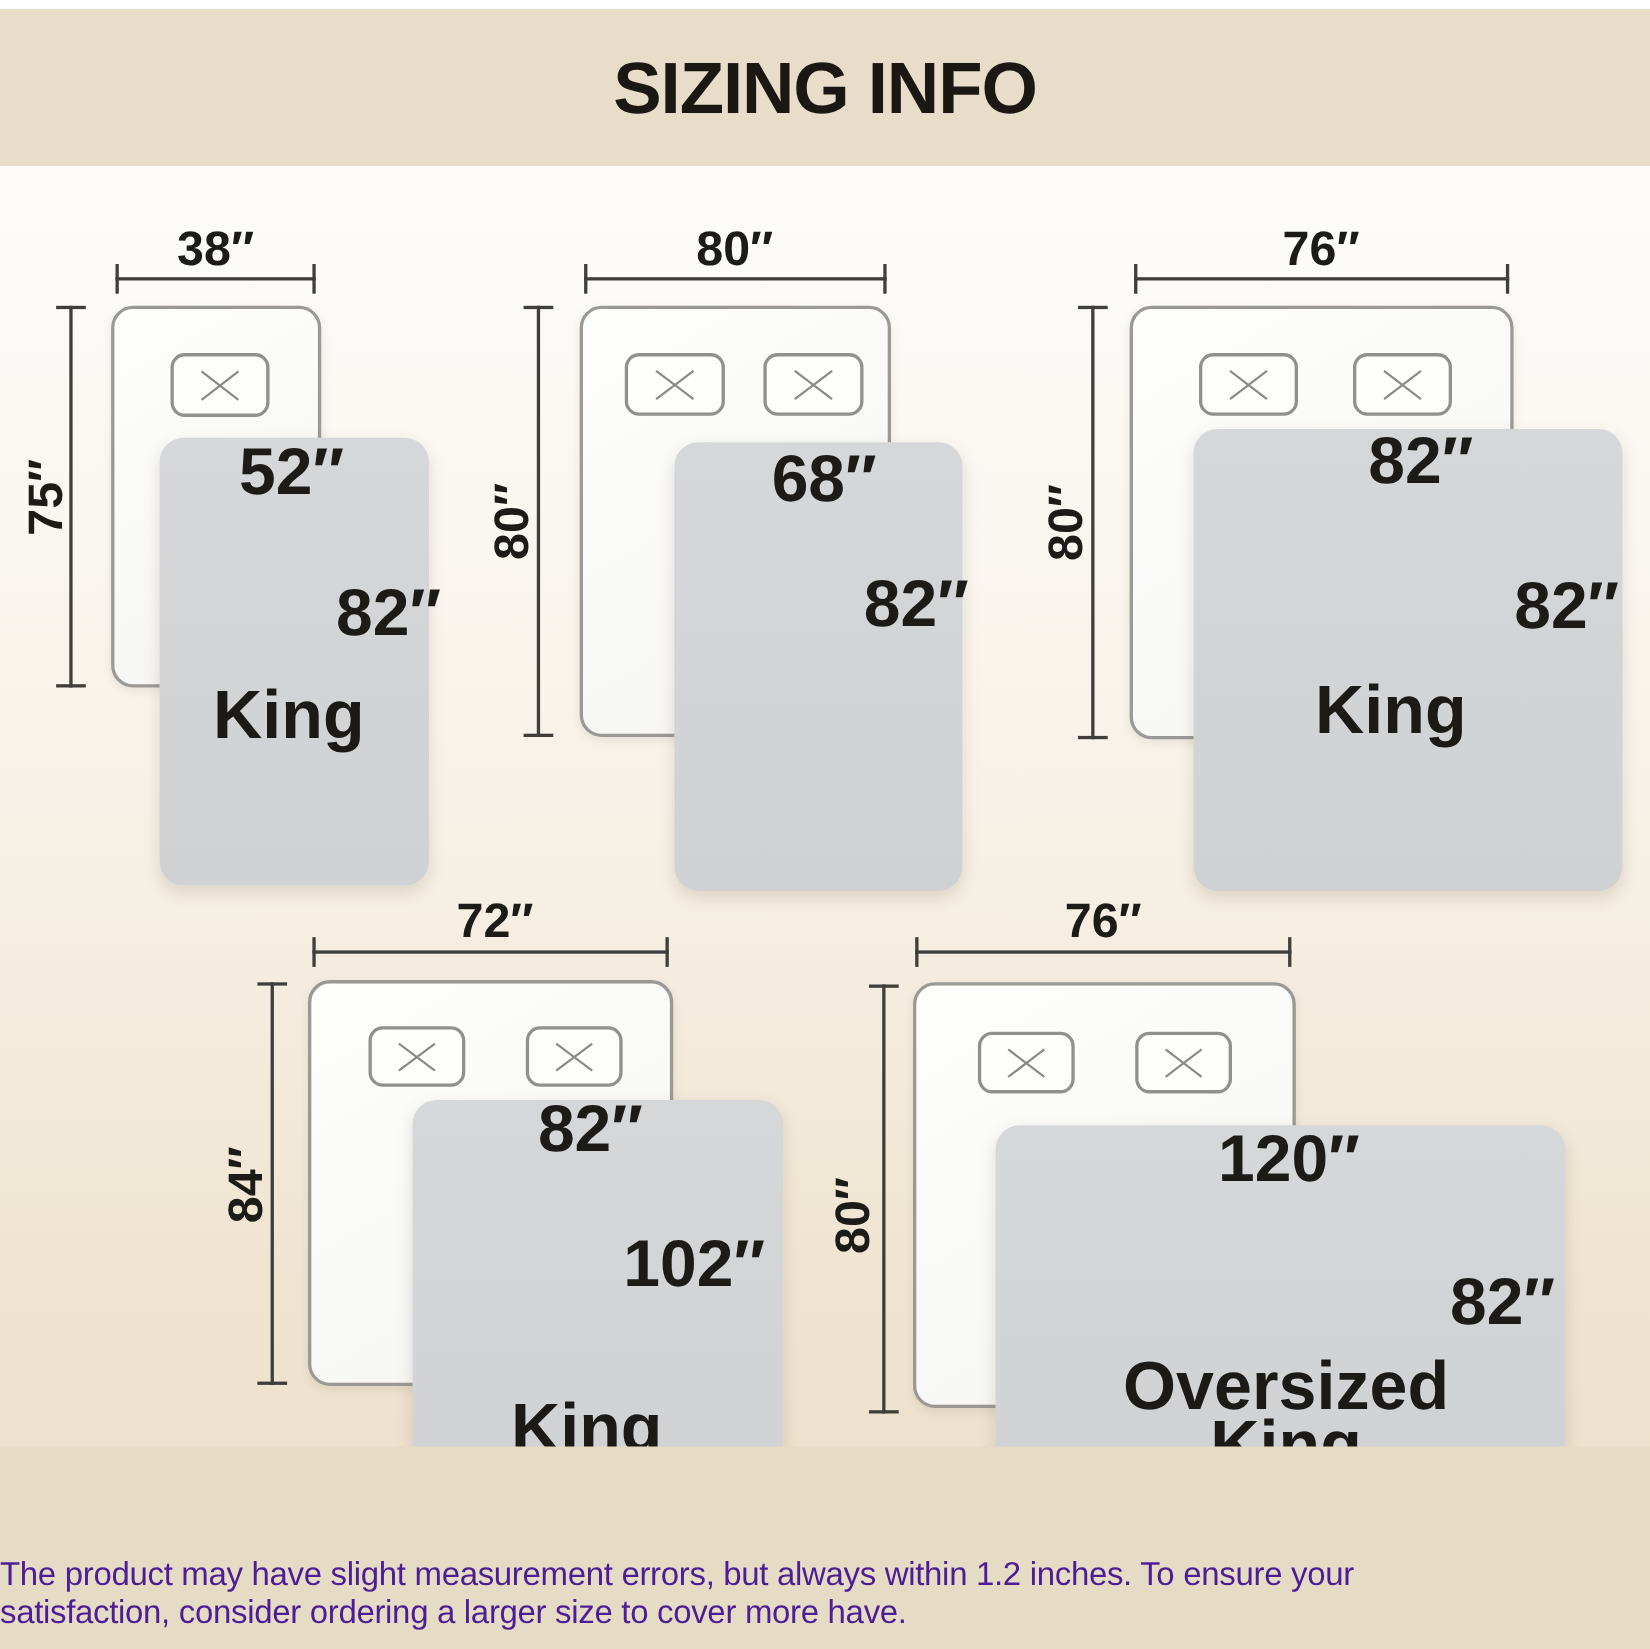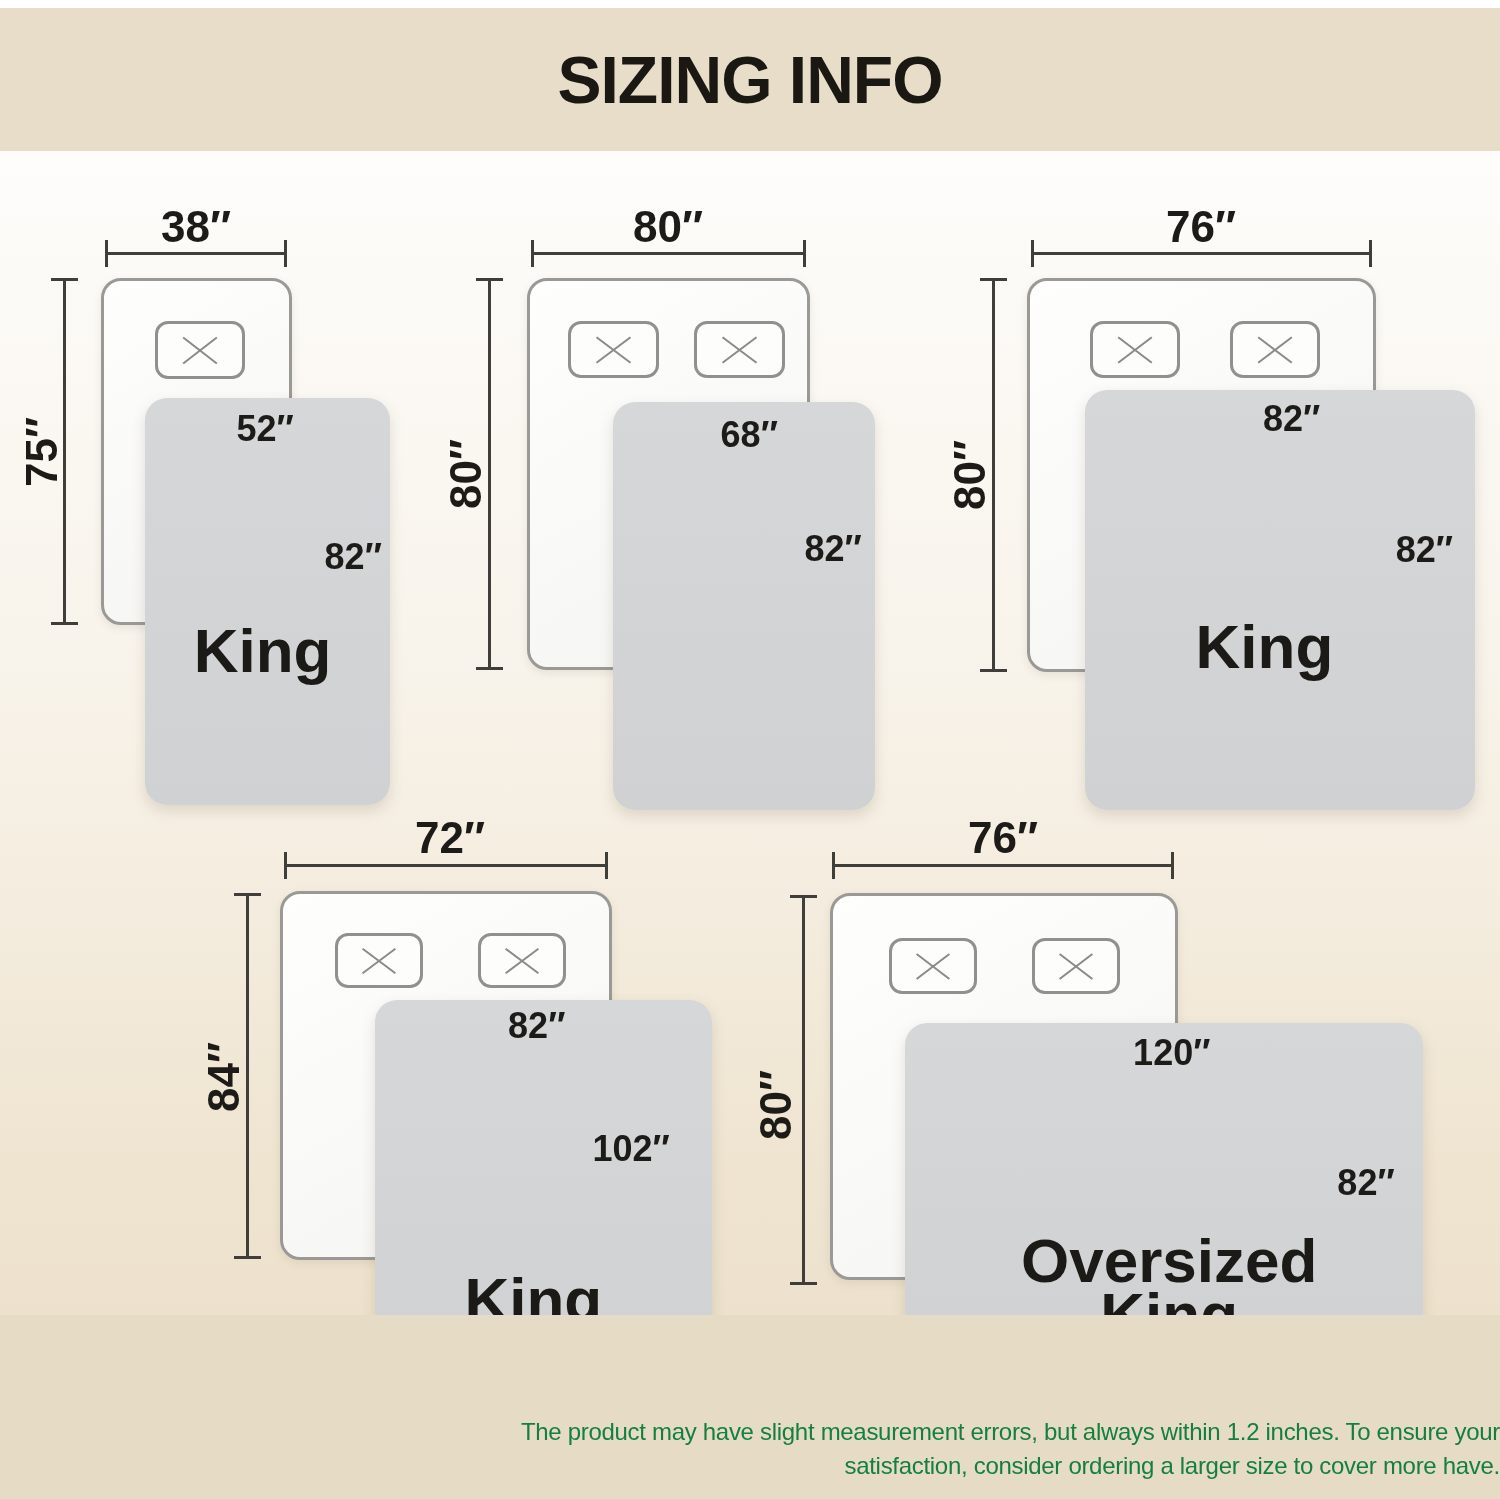--- a/index.html
+++ b/index.html
@@ -17,22 +17,22 @@
   }
   .title{
     font-size:66px;font-weight:700;letter-spacing:-1px;color:#1b1814;white-space:nowrap;
   }
   .footer{
     position:absolute;left:0;top:1315px;width:1500px;height:184px;
     background:#e6dcc6;
   }
   .footer-text{
     position:absolute;left:0;right:0;top:100px;
-    text-align:right;color:#15803d;
-    font-size:24px;line-height:34px;letter-spacing:-0.3px;font-weight:400;
+    text-align:left;color:#4c1d95;
+    font-size:30px;line-height:34px;letter-spacing:-0.3px;font-weight:400;
   }
   .footer-text div{white-space:nowrap;}
   .dim-h{position:absolute;height:3px;background:#403e3b;}
   .dim-h::before,.dim-h::after{content:"";position:absolute;top:-12px;width:3px;height:27px;background:#403e3b;}
   .dim-h::before{left:0;}
   .dim-h::after{right:0;}
   .dim-v{position:absolute;width:3px;background:#403e3b;}
   .dim-v::before,.dim-v::after{content:"";position:absolute;left:-12px;width:27px;height:3px;background:#403e3b;}
   .dim-v::before{top:0;}
   .dim-v::after{bottom:0;}
@@ -53,21 +53,21 @@
   }
   .pillow svg{position:absolute;left:0;top:0;width:100%;height:100%;}
   .blanket{
     position:absolute;
     background:linear-gradient(180deg,#d6d7d9 0%,#d0d1d3 100%);
     border-radius:22px;
     box-shadow:0 6px 14px rgba(110,95,70,.18);
   }
   .bdim{
     position:absolute;transform:translate(-50%,-50%);
-    font-size:36px;font-weight:700;color:#1d1b18;white-space:nowrap;
+    font-size:60px;font-weight:700;color:#1d1b18;white-space:nowrap;
   }
   .bname{
     position:absolute;transform:translate(-50%,-50%);
     font-size:62px;font-weight:700;color:#1c1a17;white-space:nowrap;
   }
 </style>
 </head>
 <body>
 
 <div class="page">

